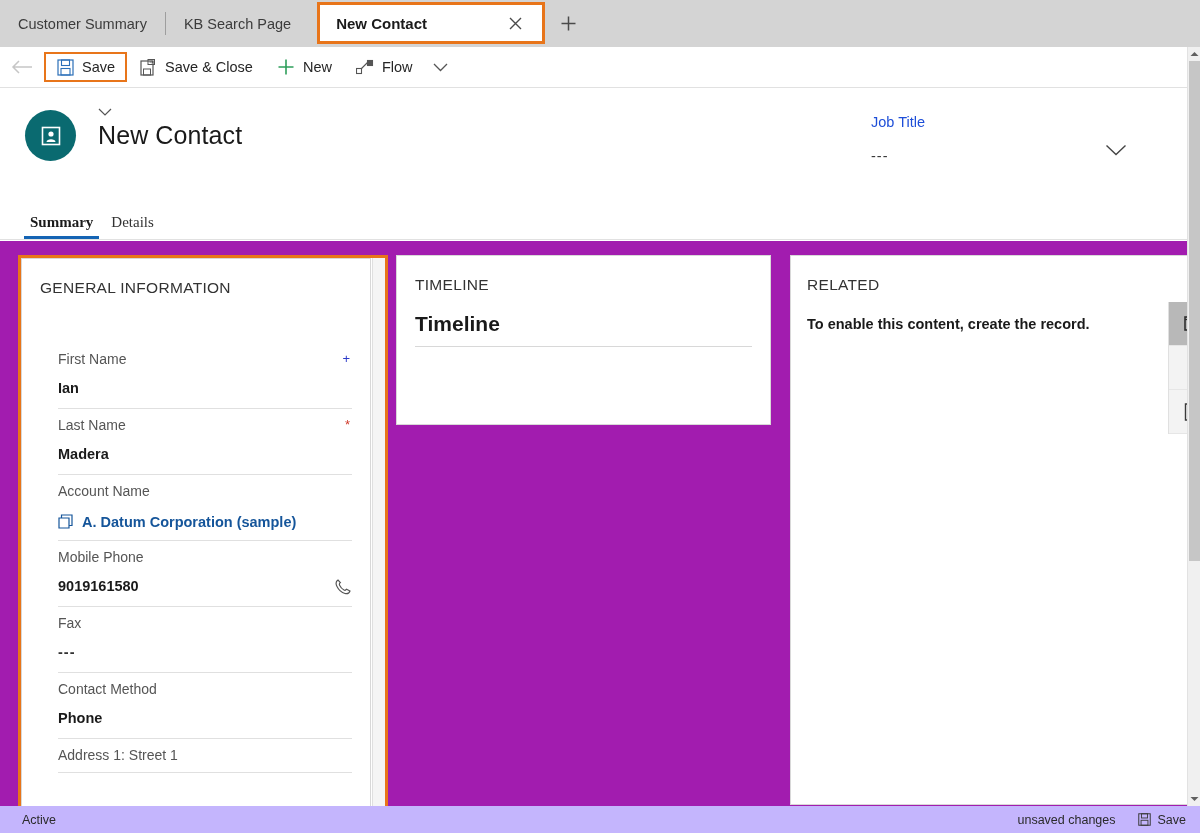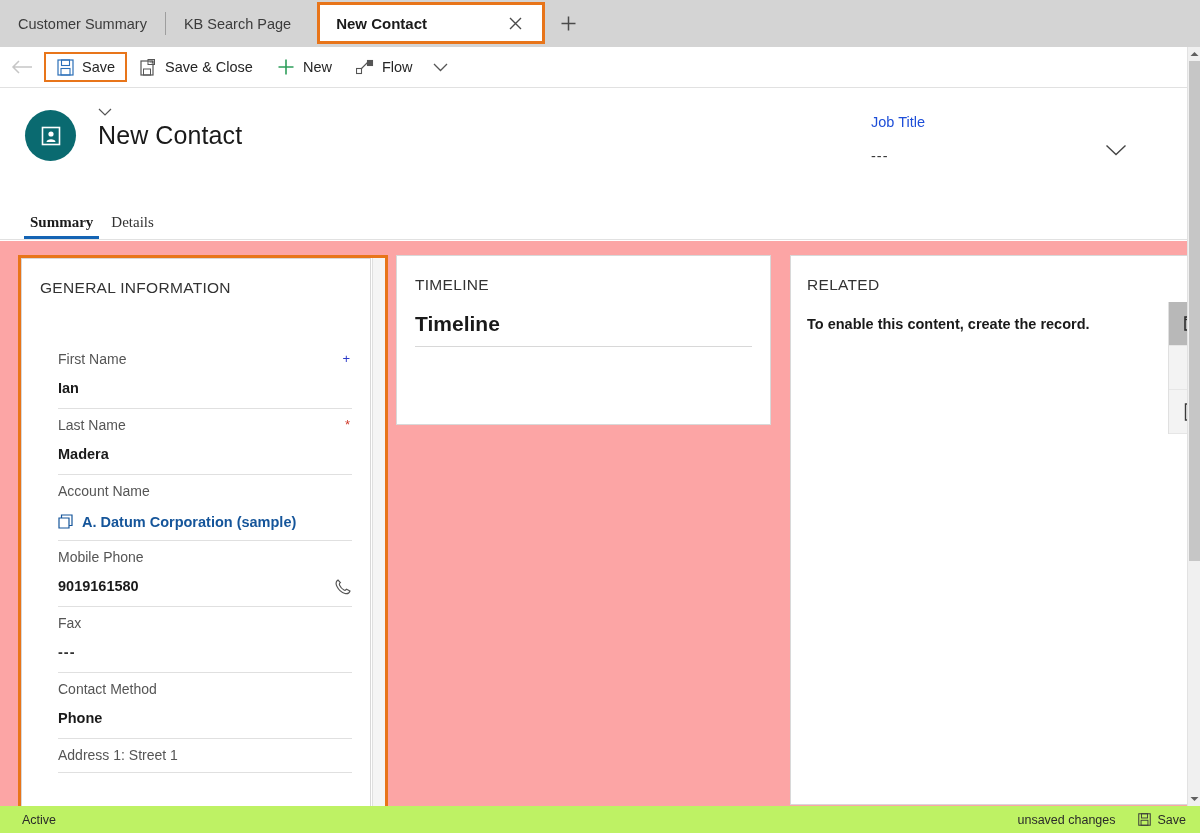--- a/index.html
+++ b/index.html
@@ -132,21 +132,21 @@
   }
   .ftab.active { font-weight: 700; color: #1a1a1a; }
   .ftab.active::after {
     content: ""; position: absolute; left: 0; right: 0; bottom: 0;
     height: 3px; background: #1464b4;
   }
 
   
   .canvas {
     position: absolute; left: 0; top: 241px; width: 1187px; height: 565px;
-    background: #fca5a5;
+    background: #a21caf;
   }
 
   
   .gi-wrap {
     position: absolute; left: 18px; top: 14px; width: 370px; height: 570px;
     border: 3px solid #e8751a;
     background: #fff;
   }
   .gi-panel {
     position: absolute; left: 0; top: 0; right: 14px; bottom: 0;
@@ -233,21 +233,21 @@
   }
   .vscroll .thumb {
     position: absolute; left: 1px; right: 0; top: 14px; height: 500px;
     background: #c6c6c6; cursor: pointer;
   }
   .vscroll .arrow.bot { position: absolute; bottom: 0; left: 0; right: 0; }
 
   
   .statusbar {
     position: absolute; left: 0; bottom: 0; width: 1200px; height: 27px;
-    background: #bef264;
+    background: #c4b5fd;
     display: flex; align-items: center;
     font-size: 12.5px; color: #2a2a2a; gap: 48px;
   }
   .status-left { padding-left: 22px; }
   .status-right {
     margin-left: auto; display: flex; align-items: center; gap: 22px;
     padding-right: 14px;
   }
   .status-save { display: flex; align-items: center; gap: 7px; cursor: pointer; }
   .svg-ico { display: block; }

